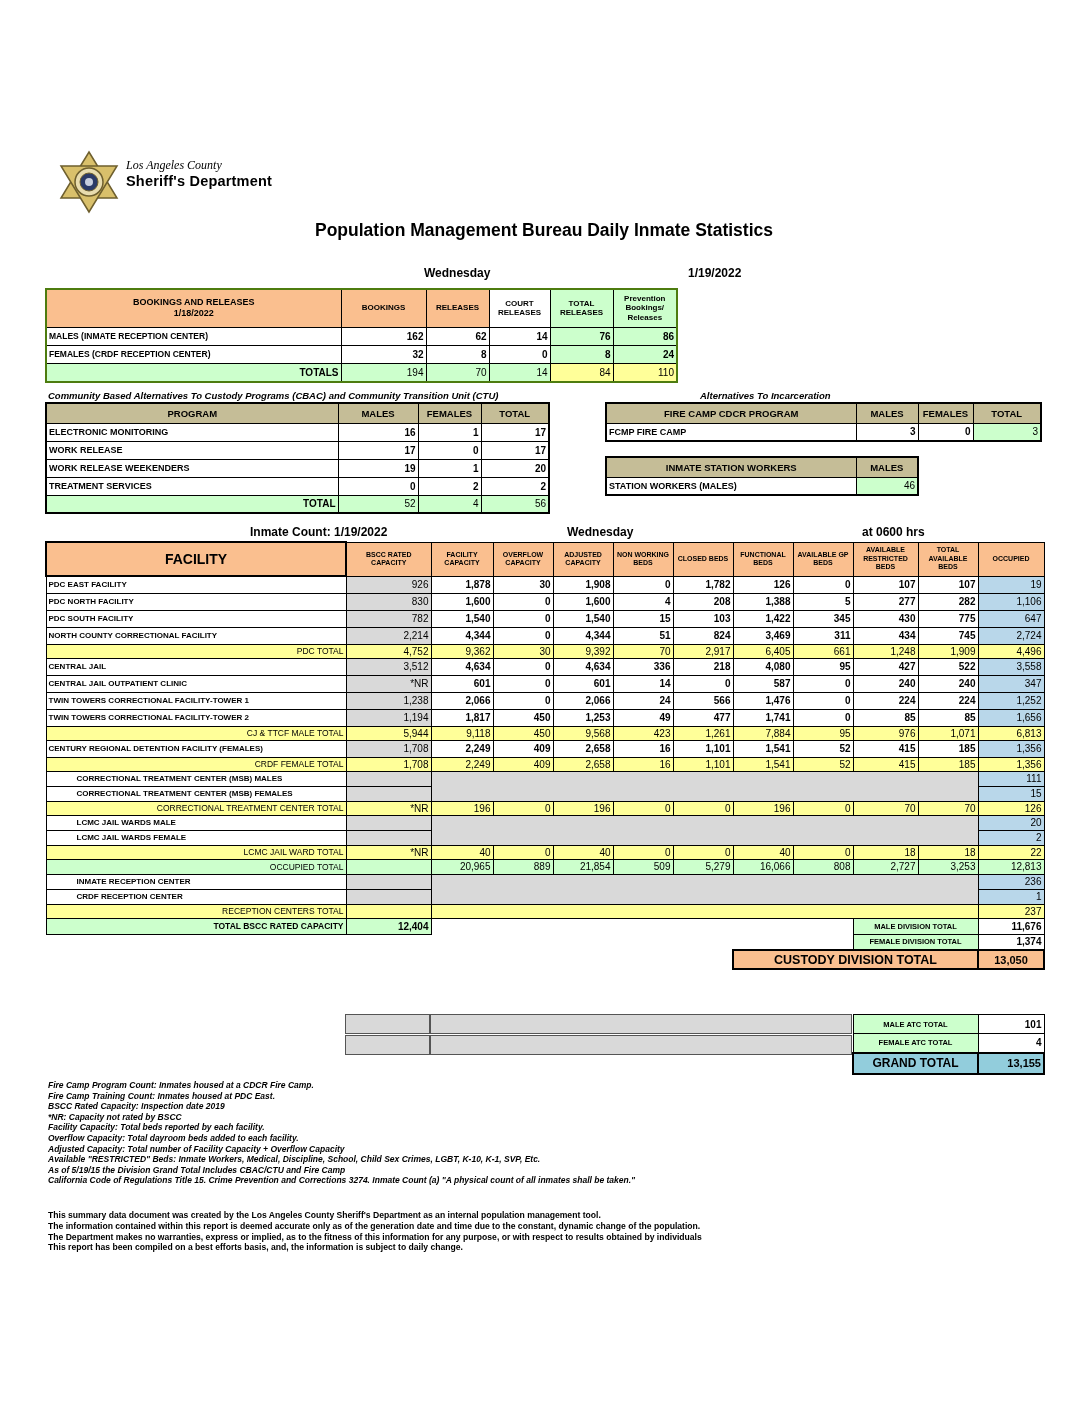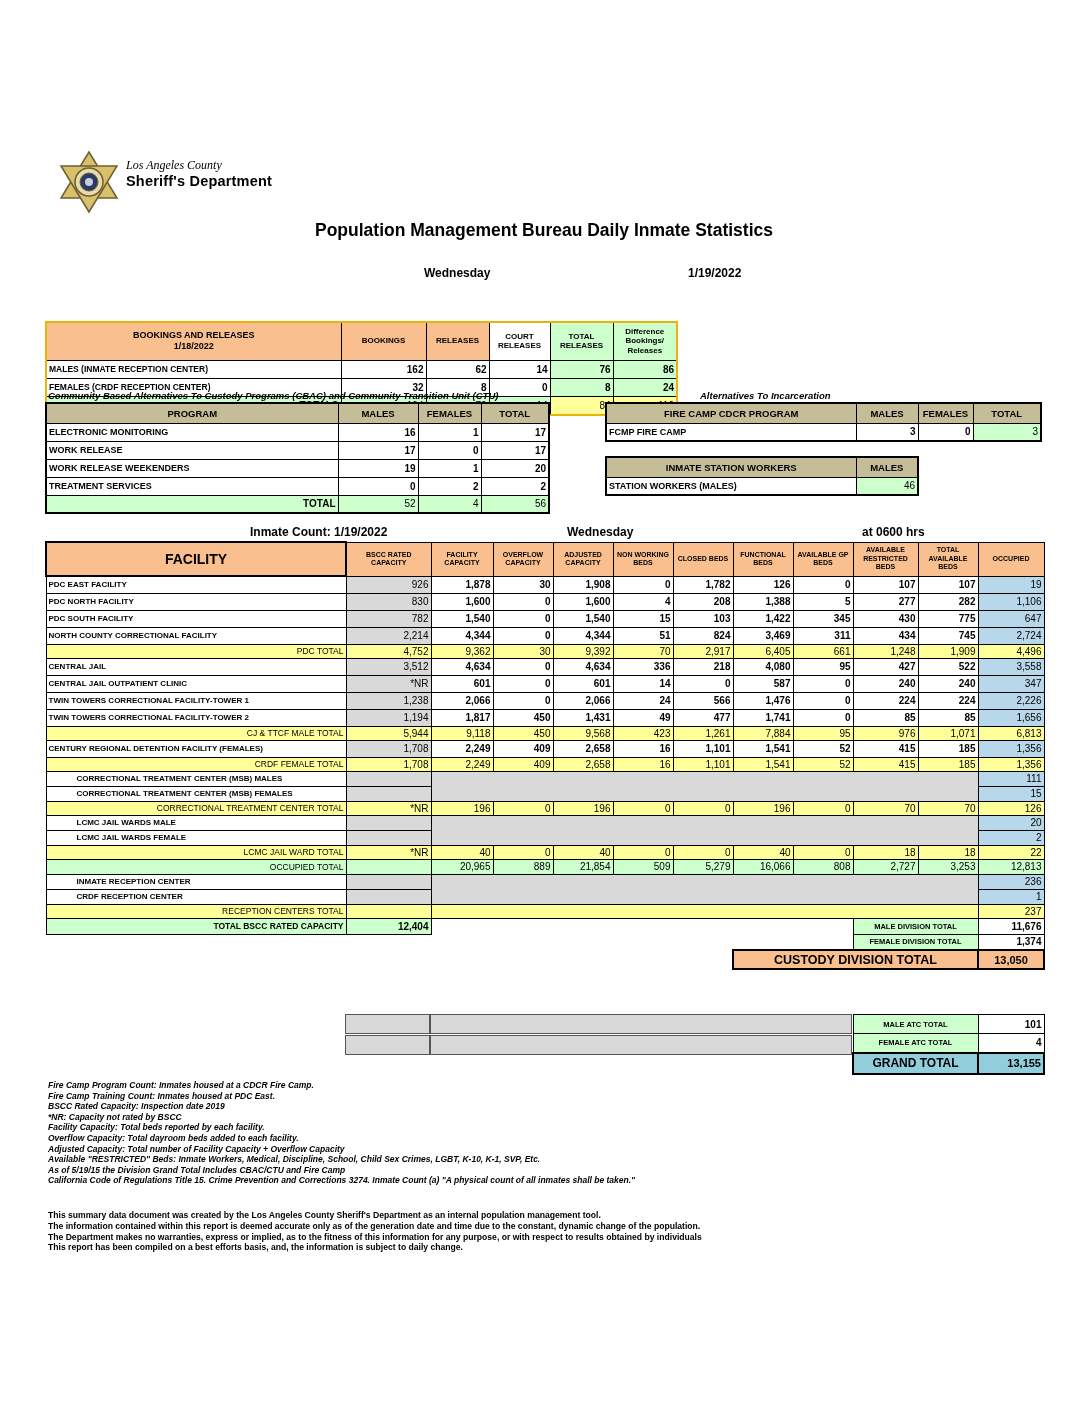--- a/index.html
+++ b/index.html
@@ -75,40 +75,40 @@
   <div class="abs" id="logo-text" style="left:126px;top:158px;">
     <div class="county">Los Angeles County</div>
     <div class="dept">Sheriff's Department</div>
   </div>
 
   <div class="abs" id="doc-title">Population Management Bureau Daily Inmate Statistics</div>
 
   <div class="abs dayline" style="left:424px;top:266px;">Wednesday</div>
   <div class="abs dayline" style="left:688px;top:266px;">1/19/2022</div>
 
-  <table class="abs" id="bookings" style="left:45px;top:288px;width:631px;border:2px solid #eab308;margin-top:33px;">
+  <table class="abs" id="bookings" style="left:45px;top:288px;width:631px;border:2px solid #4d7c0f;">
     <colgroup>
         <col style="width:295px">
         <col style="width:85px">
         <col style="width:63px">
         <col style="width:61px">
         <col style="width:63px">
         <col style="width:64px">
       </colgroup>
     <thead>
       <tr>
         <th class="c-orange" style="height:38px;">
           <div class="hdr-main">BOOKINGS AND RELEASES</div>
           <div class="hdr-main">1/18/2022</div>
         </th>
         <th class="c-orange">BOOKINGS</th>
         <th class="c-orange">RELEASES</th>
         <th>COURT RELEASES</th>
         <th class="c-green">TOTAL RELEASES</th>
-        <th class="c-green">Difference Bookings/ Releases</th>
+        <th class="c-green">Prevention Bookings/ Releases</th>
       </tr>
     </thead>
     <tbody>
         <tr class="row">
           <td class="lab">MALES (INMATE RECEPTION CENTER)</td>
           <td class="num b">162</td>
           <td class="num b">62</td>
           <td class="num b">14</td>
           <td class="num b c-green">76</td>
           <td class="num b c-green">86</td>
@@ -369,28 +369,28 @@
           <td class="num c-gray">1,238</td>
           <td class="num b">2,066</td>
           <td class="num b">0</td>
           <td class="num b">2,066</td>
           <td class="num b">24</td>
           <td class="num b">566</td>
           <td class="num b">1,476</td>
           <td class="num b">0</td>
           <td class="num b">224</td>
           <td class="num b">224</td>
-          <td class="num c-blue">2,226</td>
+          <td class="num c-blue">1,252</td>
         </tr>
         <tr class="h-f">
           <td class="lab">TWIN TOWERS CORRECTIONAL FACILITY-TOWER 2</td>
           <td class="num c-gray">1,194</td>
           <td class="num b">1,817</td>
           <td class="num b">450</td>
-          <td class="num b">1,431</td>
+          <td class="num b">1,253</td>
           <td class="num b">49</td>
           <td class="num b">477</td>
           <td class="num b">1,741</td>
           <td class="num b">0</td>
           <td class="num b">85</td>
           <td class="num b">85</td>
           <td class="num c-blue">1,656</td>
         </tr>
         <tr class="h-t">
           <td class="lab-r c-yellow">CJ &amp; TTCF MALE TOTAL</td>

